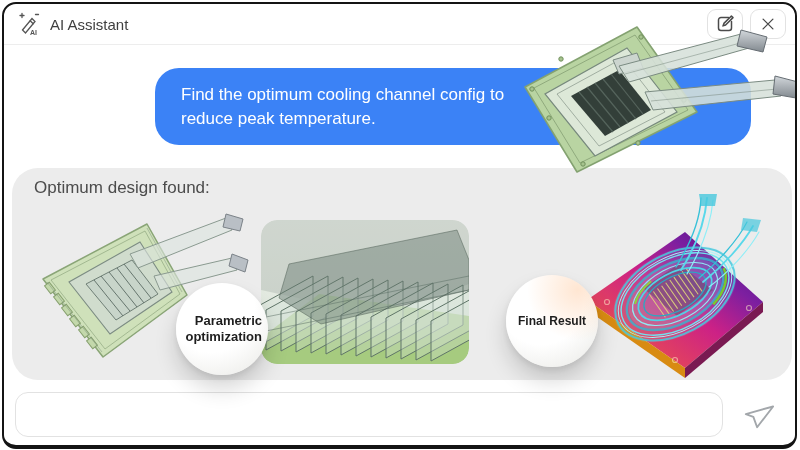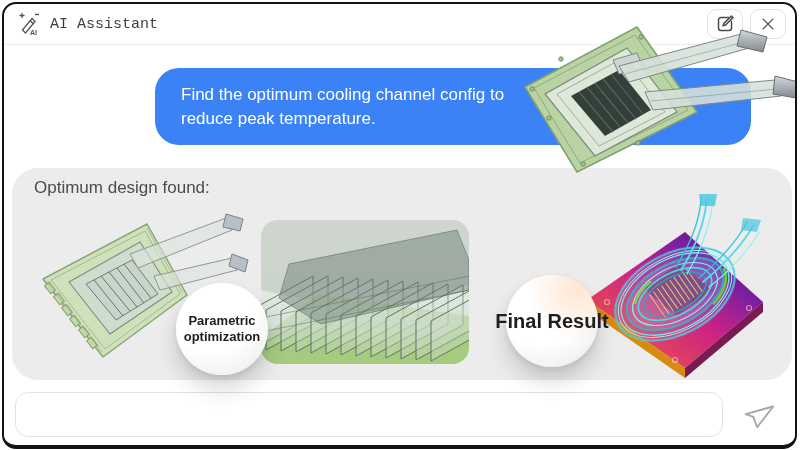--- a/index.html
+++ b/index.html
@@ -1,42 +1,42 @@
 <!DOCTYPE html>
 <html><head>
 <meta charset="utf-8">
 <style>
   html,body{margin:0;padding:0;background:#fff;width:800px;height:450px;font-family:"Liberation Sans",sans-serif;}
   .frame{position:absolute;left:2px;top:2px;width:791px;height:441px;border:2.5px solid #141414;border-bottom-width:4px;border-radius:14px;background:#fff;overflow:hidden;}
   
   .header{position:absolute;left:0;top:0;width:100%;height:40px;}
   .header-divider{position:absolute;left:0;top:40px;width:100%;height:1px;background:#ededed;}
   .header-left{position:absolute;left:12px;top:7px;display:flex;align-items:center;gap:8px;}
-  .title{font-size:15px;color:#3f3f3f;font-family:Liberation Mono, monospace;}
+  .title{font-size:15px;color:#3f3f3f;}
   .header-actions{position:absolute;right:9px;top:5px;display:flex;gap:7px;}
   .hbtn{width:36px;height:30px;border:1.4px solid #e2e2e2;border-radius:9px;background:#fff;display:flex;align-items:center;justify-content:center;padding:0;cursor:pointer;}
   
   .user-bubble{position:absolute;left:151px;top:64px;width:596px;height:77px;background:#3b82f6;border-radius:24px;box-sizing:border-box;}
   .user-bubble p{margin:0;padding:15px 26px;max-width:360px;color:#fff;font-size:17px;line-height:1.4;}
   
   .cad-top{position:absolute;left:501px;top:12px;z-index:5;}
   
   .assistant-bubble{position:absolute;left:8px;top:164px;width:780px;height:212px;background:#ececec;border-radius:26px;}
   .assistant-heading{position:absolute;left:22px;top:10px;margin:0;font-size:17px;color:#4c4c4c;}
   .img-wireframe{position:absolute;left:10px;top:34px;}
   .img-closeup{position:absolute;left:249px;top:52px;border-radius:16px;overflow:hidden;}
   .img-cfd{position:absolute;left:545px;top:24px;}
   .badge{position:absolute;width:92px;height:92px;border-radius:50%;display:flex;align-items:center;justify-content:center;text-align:center;
     background:radial-gradient(circle at 38% 28%, #ffffff 50%, #ededea 88%, #e2e2de 100%);
     box-shadow:0 14px 22px rgba(0,0,0,.16), 0 3px 6px rgba(0,0,0,.08);z-index:6;}
   .badge span{font-weight:700;color:#1e1e1e;}
   .badge1{left:164px;top:115px;}
-  .badge1 span{font-size:13px;line-height:1.25;padding:0 6px;}
+  .badge1 span{font-size:13px;line-height:1.25;padding:0 6px;text-align:right;}
   .badge2{left:494px;top:107px;background:radial-gradient(circle at 78% 16%, rgba(255,205,165,.5), rgba(255,255,255,0) 48%),radial-gradient(circle at 38% 28%, #ffffff 50%, #ededea 88%, #e2e2de 100%);}
-  .badge2 span{font-size:20px;white-space:nowrap;}
+  .badge2 span{font-size:12px;white-space:nowrap;}
   
   .composer-input{position:absolute;left:11px;top:388px;width:708px;height:45px;box-sizing:border-box;border:1.5px solid #e2e2e2;border-radius:13px;background:#fff;font-size:15px;padding:0 16px;color:#333;outline:none;}
   .send-btn{position:absolute;left:732px;top:392px;width:46px;height:38px;background:transparent;border:none;padding:0;cursor:pointer;display:flex;align-items:center;justify-content:center;}
 </style>
 </head>
 <body>
 
 <div class="frame">
 
   <div class="header">

